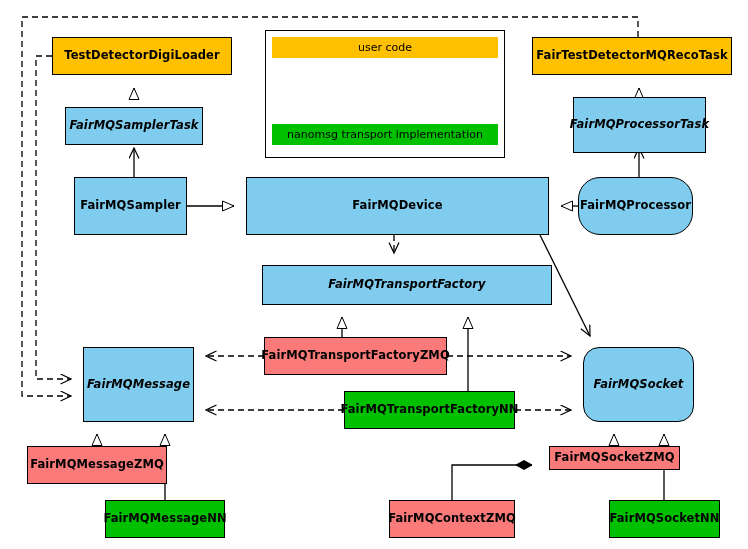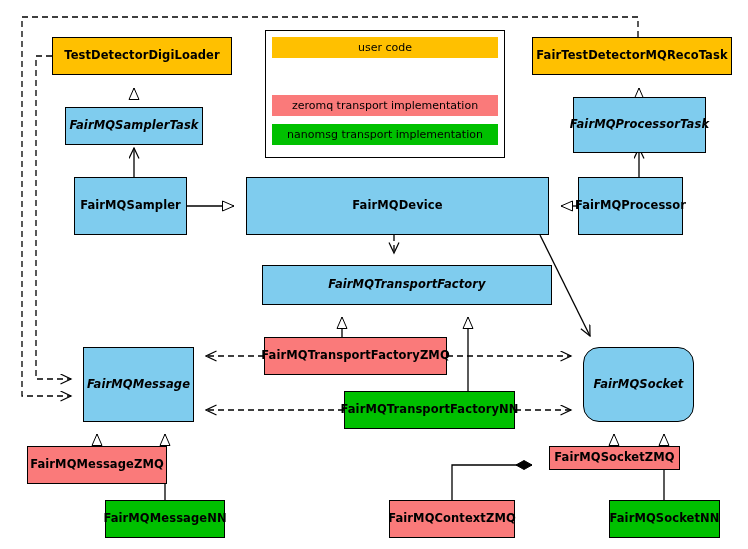--- a/index.html
+++ b/index.html
@@ -124,23 +124,20 @@
 
       <path d="M452,500 L452,465 L532,465" marker-end="url(#filled-diamond)"></path>
     </g>
   </svg>
 
   <div class="legend-box" style="left:265px; top:30px; width:240px; height:128px;"></div>
 
   <div class="legend-row" style="left:272px; top:37px; width:226px; height:21px; background:#FFC000;">
     <span>user code</span>
   </div>
-  <div class="legend-row" style="left:272px; top:95px; width:226px; height:21px; background:#FA7A7A;">
-    <span>zeromq transport implementation</span>
-  </div>
   <div class="legend-row" style="left:272px; top:124px; width:226px; height:21px; background:#00C000;">
     <span>nanomsg transport implementation</span>
   </div>
 
   <div class="node" style="left:52px; top:37px; width:180px; height:38px; background:#FFC000;">
     <span>TestDetectorDigiLoader</span>
   </div>
 
   <div class="node" style="left:532px; top:37px; width:200px; height:38px; background:#FFC000;">
     <span>FairTestDetectorMQRecoTask</span>
@@ -155,21 +152,21 @@
   </div>
 
   <div class="node" style="left:74px; top:177px; width:113px; height:58px; background:#7FCCEE;">
     <span>FairMQSampler</span>
   </div>
 
   <div class="node" style="left:246px; top:177px; width:303px; height:58px; background:#7FCCEE;">
     <span>FairMQDevice</span>
   </div>
 
-  <div class="node" style="left:578px; top:177px; width:105px; height:58px; background:#7FCCEE;">
+  <div class="node" style="left:578px; top:177px; width:115px; height:58px; background:#7FCCEE;border-radius:22px;">
     <span>FairMQProcessor</span>
   </div>
 
   <div class="node italic" style="left:262px; top:265px; width:290px; height:40px; background:#7FCCEE;">
     <span>FairMQTransportFactory</span>
   </div>
 
   <div class="node" style="left:264px; top:337px; width:183px; height:38px; background:#FA7A7A;">
     <span>FairMQTransportFactoryZMQ</span>
   </div>

